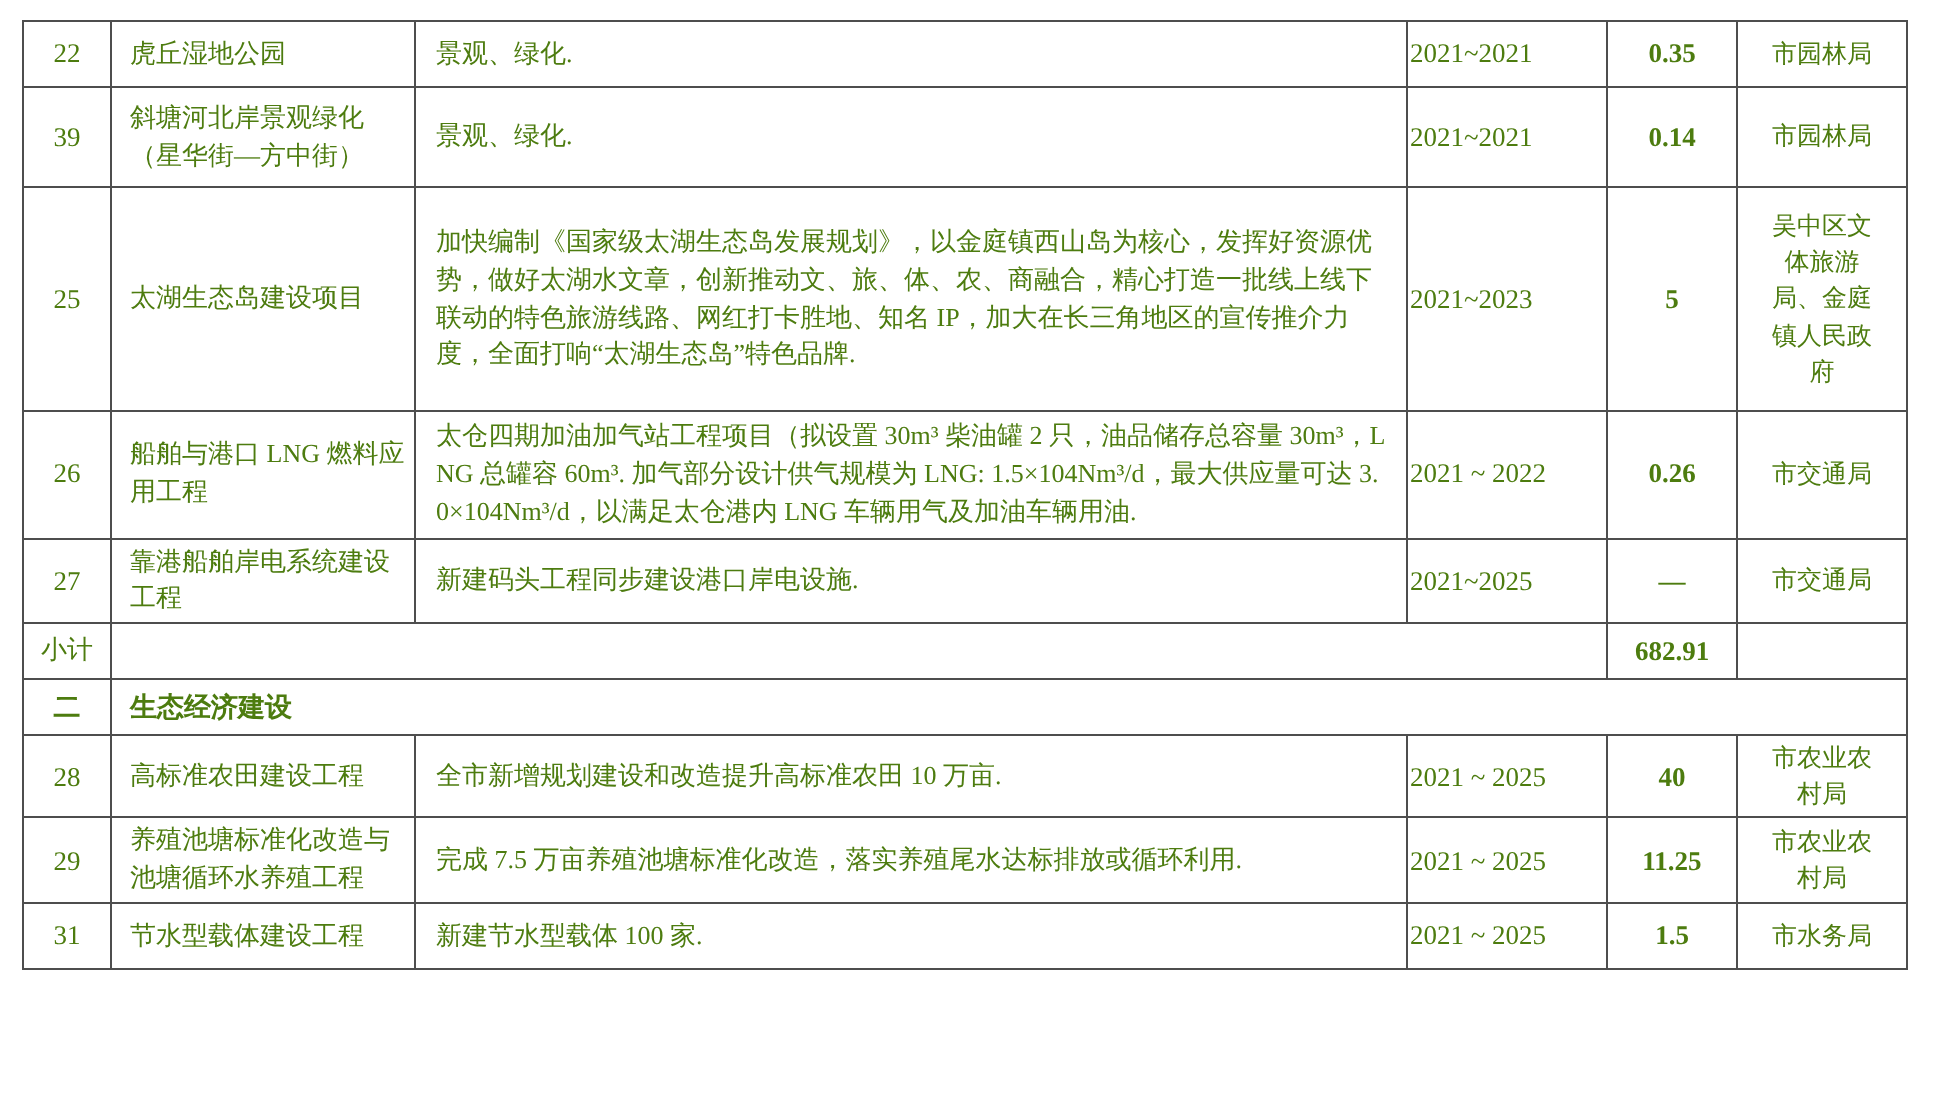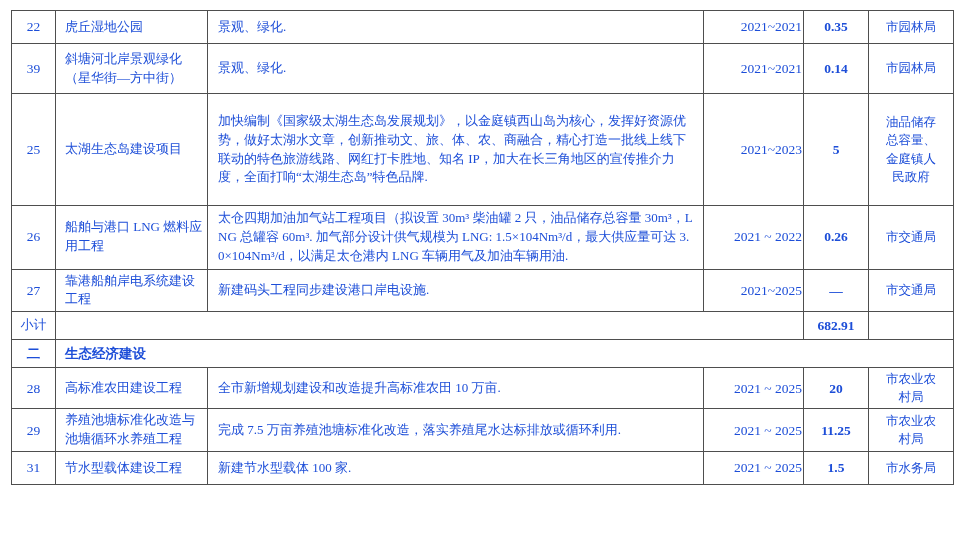--- a/index.html
+++ b/index.html
@@ -1,36 +1,36 @@
 <!DOCTYPE html>
 <html><head>
 <meta charset="utf-8">
 <style>
   html,body { margin:0; padding:0; background:#ffffff; }
   .page {
     position:relative; width:971px; height:556px; background:#ffffff; overflow:hidden;
-    font-family:"Liberation Serif","DejaVu Serif",serif; color:#1d4ed8;
+    font-family:"Liberation Serif","DejaVu Serif",serif; color:#4d7c0f;
   }
   table.doc {
     position:absolute; left:11px; top:10px; width:942px;
     border-collapse:collapse; table-layout:fixed;
   }
   td {
     border:1px solid #4e4e4e;
     font-size:13px; line-height:1.45;
     vertical-align:middle;
     padding:2px 6px;
     word-break:break-all;
     overflow:hidden;
   }
   td.c   { text-align:center; padding:2px 2px; }
   td.num { text-align:center; font-size:13.5px; }
   td.name{ text-align:left; padding:2px 4px 2px 9px; }
   td.desc{ text-align:left; padding:3px 10px; }
-  td.years{ text-align:right; white-space:nowrap; font-size:13.5px; padding:2px 1px; }
+  td.years{ text-align:left; white-space:nowrap; font-size:13.5px; padding:2px 1px; }
   td.val { text-align:center; font-size:13.5px;font-weight:bold; }
   td.dept{ text-align:center; font-size:12.5px; padding:2px 14px; }
   tr.section-row td { font-weight:bold; font-size:13.5px; }
   tr.section-row td.title { text-align:left; padding-left:9px; }
 </style>
 </head>
 <body>
 
 <div class="page">
   <table class="doc">
@@ -58,21 +58,21 @@
         <td class="years">2021~2021</td>
         <td class="val">0.14</td>
         <td class="dept">市园林局</td>
       </tr>
       <tr style="height:112px">
         <td class="num">25</td>
         <td class="name">太湖生态岛建设项目</td>
         <td class="desc">加快编制《国家级太湖生态岛发展规划》，以金庭镇西山岛为核心，发挥好资源优势，做好太湖水文章，创新推动文、旅、体、农、商融合，精心打造一批线上线下联动的特色旅游线路、网红打卡胜地、知名 IP，加大在长三角地区的宣传推介力度，全面打响“太湖生态岛”特色品牌.</td>
         <td class="years">2021~2023</td>
         <td class="val">5</td>
-        <td class="dept">油品储存总容量、金庭镇人民政府</td>
+        <td class="dept">吴中区文体旅游局、金庭镇人民政府</td>
       </tr>
       <tr style="height:58px">
         <td class="num">26</td>
         <td class="name">船舶与港口 LNG 燃料应用工程</td>
         <td class="desc">太仓四期加油加气站工程项目（拟设置 30m³ 柴油罐 2 只，油品储存总容量 30m³，LNG 总罐容 60m³. 加气部分设计供气规模为 LNG: 1.5×104Nm³/d，最大供应量可达 3.0×104Nm³/d，以满足太仓港内 LNG 车辆用气及加油车辆用油.</td>
         <td class="years">2021 ~ 2022</td>
         <td class="val">0.26</td>
         <td class="dept">市交通局</td>
       </tr>
       <tr style="height:38px">
@@ -91,21 +91,21 @@
       </tr>
       <tr style="height:28px" class="section-row">
         <td class="c">二</td>
         <td colspan="5" class="title">生态经济建设</td>
       </tr>
       <tr style="height:40px">
         <td class="num">28</td>
         <td class="name">高标准农田建设工程</td>
         <td class="desc">全市新增规划建设和改造提升高标准农田 10 万亩.</td>
         <td class="years">2021 ~ 2025</td>
-        <td class="val">20</td>
+        <td class="val">40</td>
         <td class="dept">市农业农村局</td>
       </tr>
       <tr style="height:35px">
         <td class="num">29</td>
         <td class="name">养殖池塘标准化改造与池塘循环水养殖工程</td>
         <td class="desc">完成 7.5 万亩养殖池塘标准化改造，落实养殖尾水达标排放或循环利用.</td>
         <td class="years">2021 ~ 2025</td>
         <td class="val">11.25</td>
         <td class="dept">市农业农村局</td>
       </tr>

